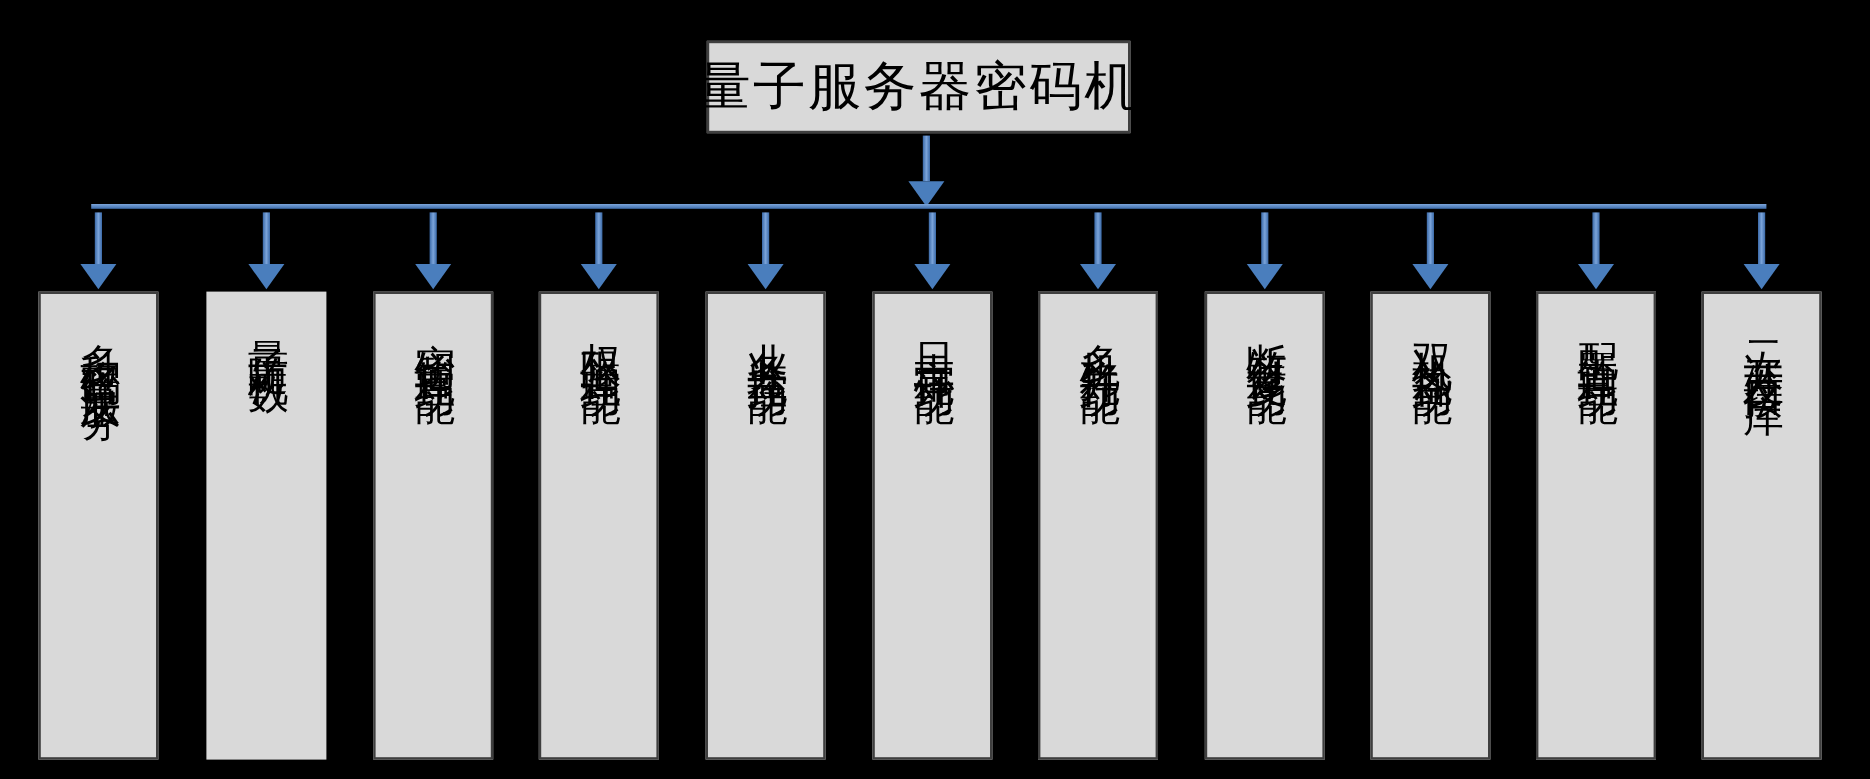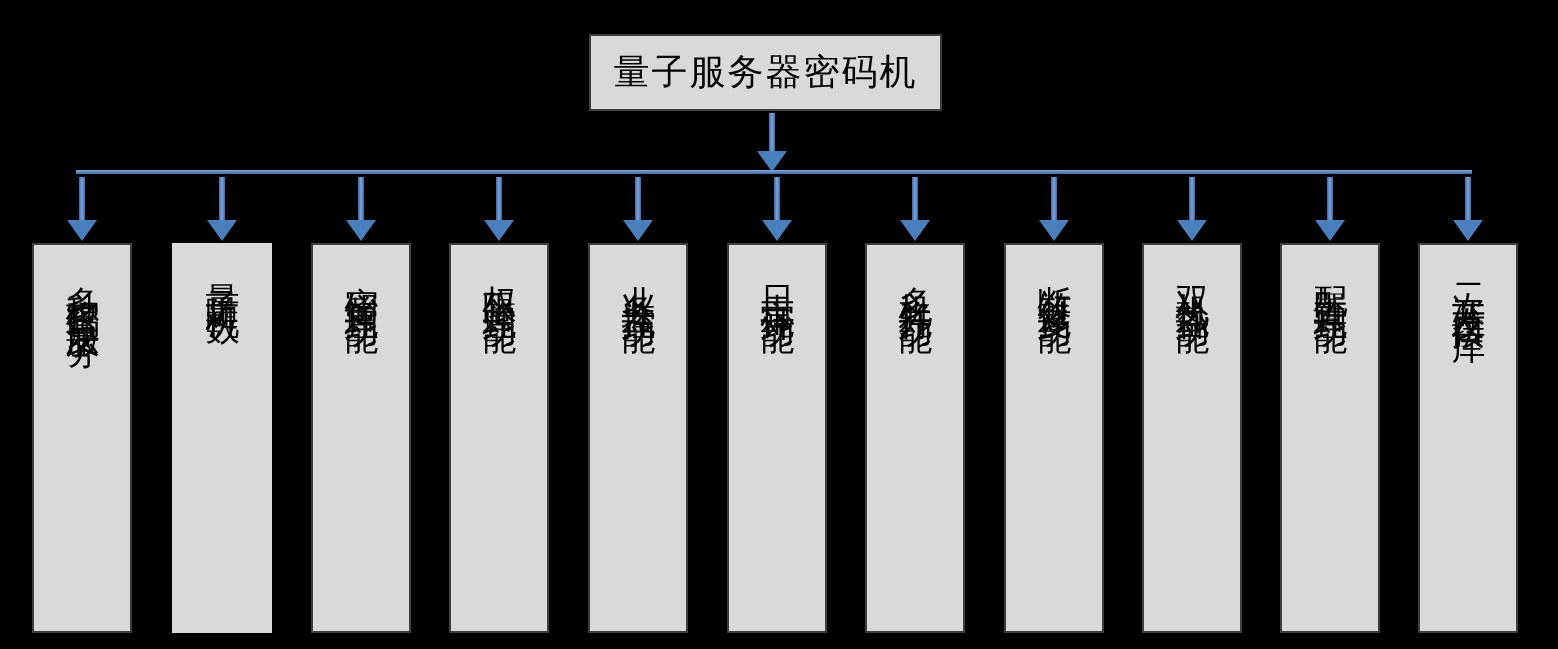--- a/index.html
+++ b/index.html
@@ -13,21 +13,21 @@
   
   .root-node{
     position:absolute;
     left:589px;top:34px;width:353px;height:77px;
     background:#d9d9d9;
     border:2px solid #3f3f3f;
     box-sizing:border-box;
     display:flex;align-items:center;justify-content:center;
   }
   .root-label{
-    font-size:36px;color:#000;letter-spacing:2px;white-space:nowrap;
+    font-size:44px;color:#000;letter-spacing:2px;white-space:nowrap;
   }
   
   .hline{
     position:absolute;
     left:76px;top:170px;width:1396px;height:4px;
     background:linear-gradient(to bottom,#7ba4da,#3e6dab);
   }
   
   .arrow{position:absolute;width:0;height:0;}
   .arrow .shaft{

